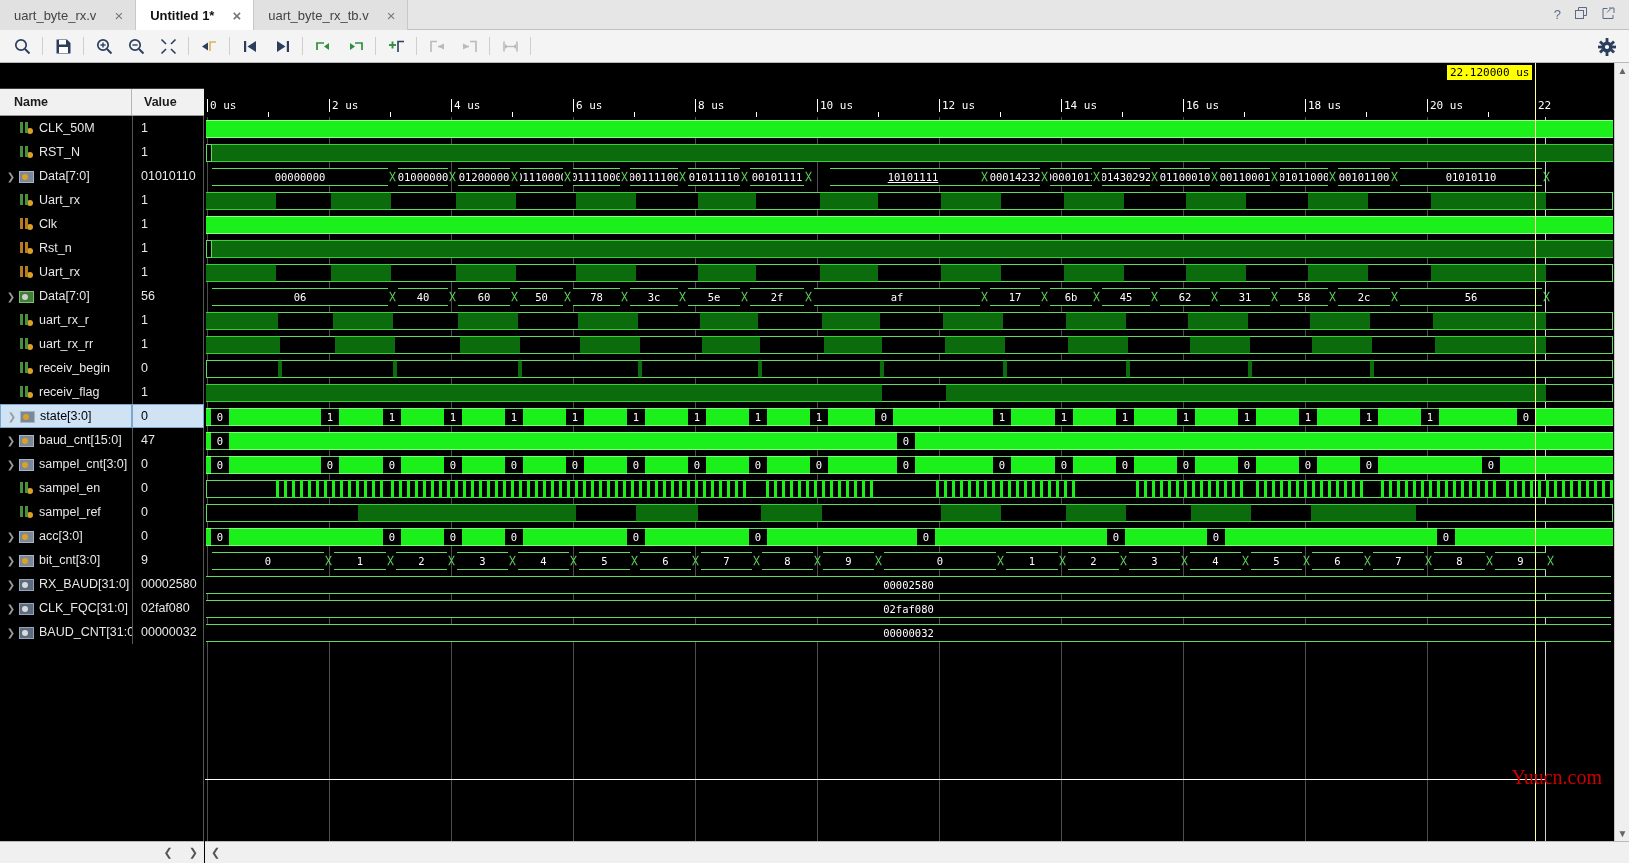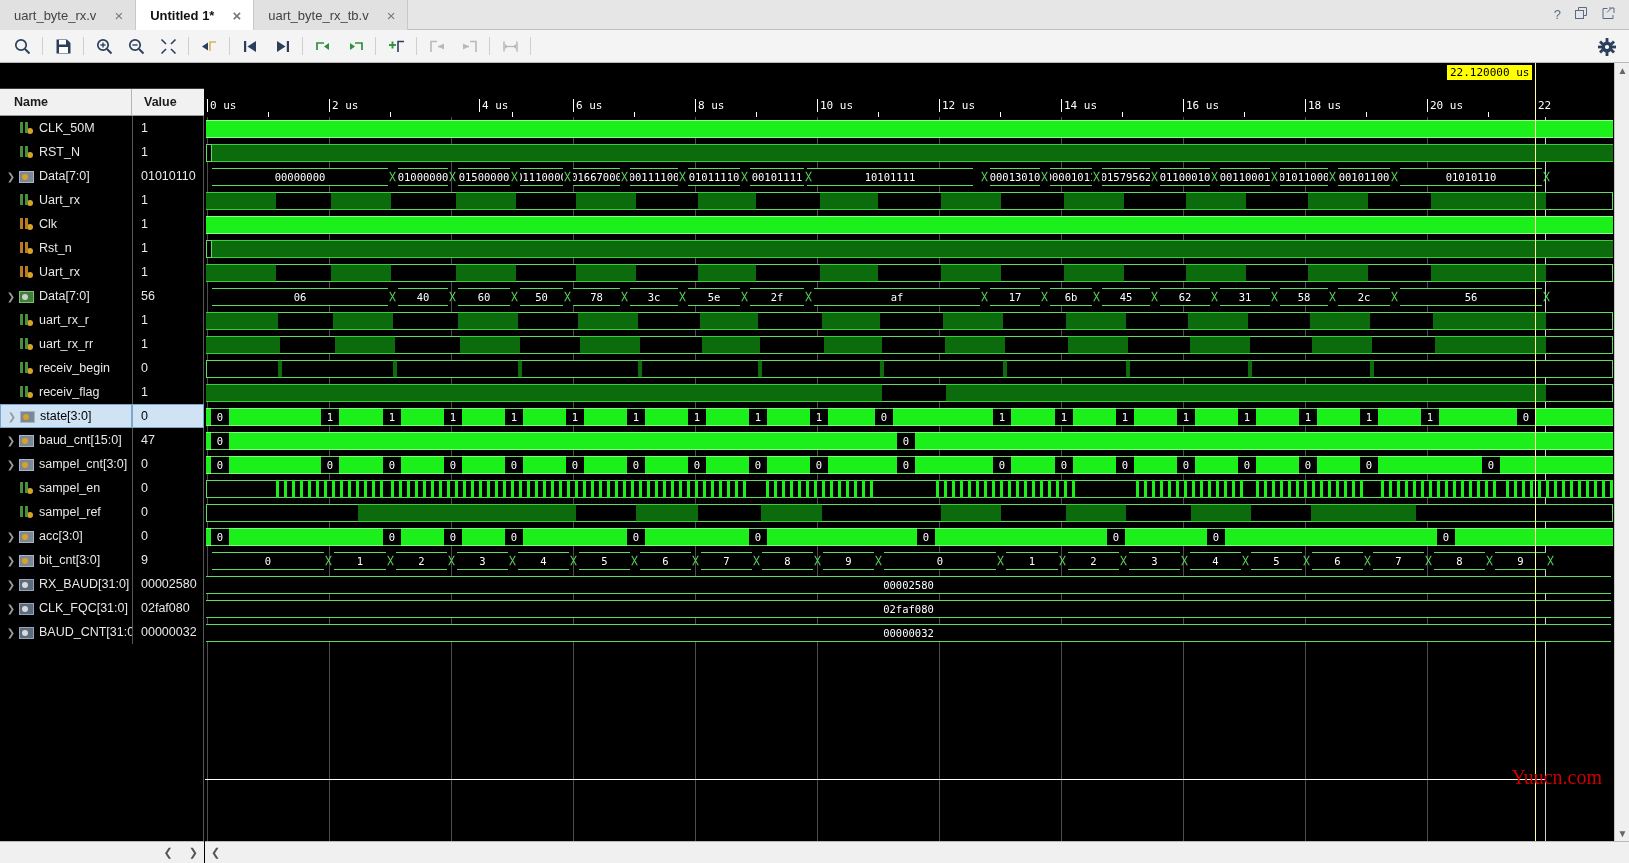--- a/index.html
+++ b/index.html
@@ -795,21 +795,21 @@
         <span>❮</span>
         <span>❯</span>
       </div>
     </div>
 
     <div class="wavepanel">
       <div class="canvaswrap" id="canvaswrap">
         <div class="ruler" id="ruler">
             <div class="tick" style="left: 2px;"><span class="bar"></span>0 us</div>
             <div class="tick" style="left: 124px;"><span class="bar"></span>2 us</div>
-            <div class="tick" style="left: 246px; margin-left: 28px;"><span class="bar"></span>4 us</div>
+            <div class="tick" style="left: 246px;"><span class="bar"></span>4 us</div>
             <div class="tick" style="left: 368px;"><span class="bar"></span>6 us</div>
             <div class="tick" style="left: 490px;"><span class="bar"></span>8 us</div>
             <div class="tick" style="left: 612px;"><span class="bar"></span>10 us</div>
             <div class="tick" style="left: 734px;"><span class="bar"></span>12 us</div>
             <div class="tick" style="left: 856px;"><span class="bar"></span>14 us</div>
             <div class="tick" style="left: 978px;"><span class="bar"></span>16 us</div>
             <div class="tick" style="left: 1100px;"><span class="bar"></span>18 us</div>
             <div class="tick" style="left: 1222px;"><span class="bar"></span>20 us</div>
             <div class="tick" style="left: 1330px;"><span class="bar"></span>22</div>
             <div class="minor" style="left: 63px;"></div>
@@ -855,66 +855,66 @@
                 <div class="bus" style="left: 6px; width: 176px;">00000000</div>
                 <div class="xmark" style="left: 182px;">
                   <i></i>
                   <i></i>
                 </div>
                 <div class="bus" style="left: 192px; width: 50px;">01000000</div>
                 <div class="xmark" style="left: 242px;">
                   <i></i>
                   <i></i>
                 </div>
-                <div class="bus" style="left: 252px; width: 52px;">01500000</div>
+                <div class="bus" style="left: 252px; width: 52px;">01200000</div>
                 <div class="xmark" style="left: 304px;">
                   <i></i>
                   <i></i>
                 </div>
                 <div class="bus" style="left: 314px; width: 43px;">01110000</div>
                 <div class="xmark" style="left: 357px;">
                   <i></i>
                   <i></i>
                 </div>
-                <div class="bus" style="left: 367px; width: 47px;">01667000</div>
+                <div class="bus" style="left: 367px; width: 47px;">01111000</div>
                 <div class="xmark" style="left: 414px;">
                   <i></i>
                   <i></i>
                 </div>
                 <div class="bus" style="left: 424px; width: 48px;">00111100</div>
                 <div class="xmark" style="left: 472px;">
                   <i></i>
                   <i></i>
                 </div>
                 <div class="bus" style="left: 482px; width: 52px;">01011110</div>
                 <div class="xmark" style="left: 534px;">
                   <i></i>
                   <i></i>
                 </div>
                 <div class="bus" style="left: 544px; width: 54px;">00101111</div>
                 <div class="xmark" style="left: 598px;">
                   <i></i>
                   <i></i>
                 </div>
-                <div class="bus" style="left: 601px; width: 166px;">10101111</div>
+                <div class="bus" style="left: 624px; width: 166px; text-decoration: underline;">10101111</div>
                 <div class="xmark" style="left: 774px;">
                   <i></i>
                   <i></i>
                 </div>
-                <div class="bus" style="left: 784px; width: 50px;">00013010</div>
+                <div class="bus" style="left: 784px; width: 50px;">00014232</div>
                 <div class="xmark" style="left: 834px;">
                   <i></i>
                   <i></i>
                 </div>
                 <div class="bus" style="left: 844px; width: 42px;">00001011</div>
                 <div class="xmark" style="left: 886px;">
                   <i></i>
                   <i></i>
                 </div>
-                <div class="bus" style="left: 896px; width: 48px;">01579562</div>
+                <div class="bus" style="left: 896px; width: 48px;">01430292</div>
                 <div class="xmark" style="left: 944px;">
                   <i></i>
                   <i></i>
                 </div>
                 <div class="bus" style="left: 954px; width: 50px;">01100010</div>
                 <div class="xmark" style="left: 1004px;">
                   <i></i>
                   <i></i>
                 </div>
                 <div class="bus" style="left: 1014px; width: 50px;">00110001</div>

